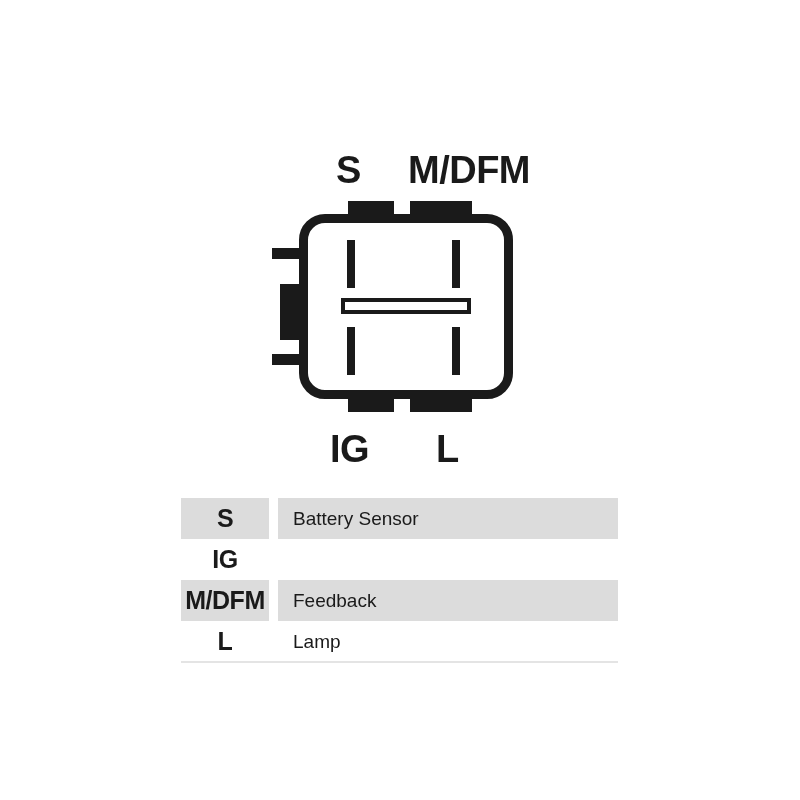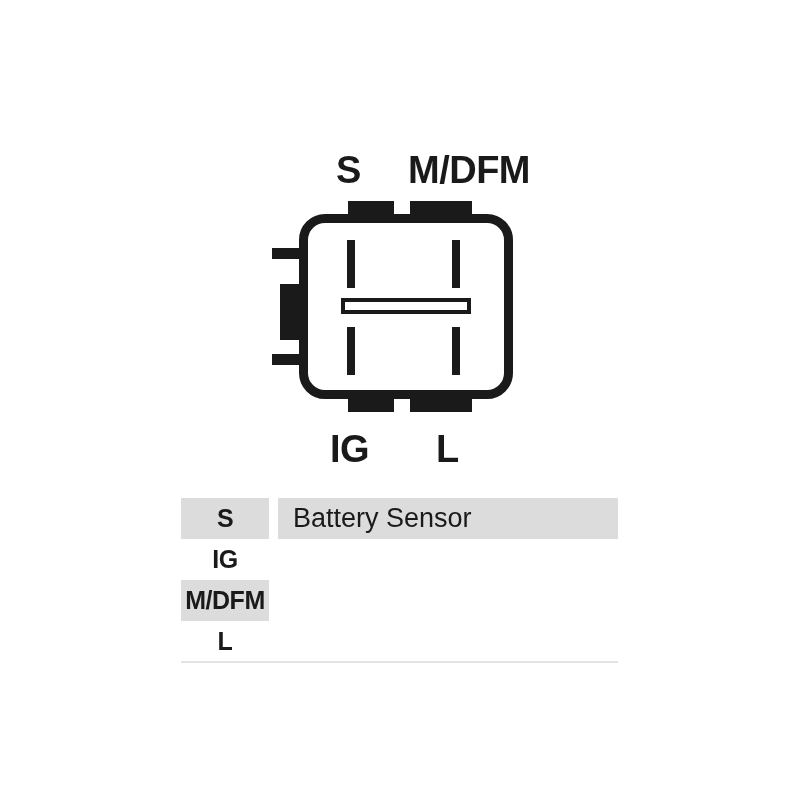--- a/index.html
+++ b/index.html
@@ -127,21 +127,21 @@
     background: #ffffff;
   }
 
   .legend-desc {
     flex: 1 1 auto;
     display: flex;
     align-items: center;
     padding-left: 15px;
     font-family: "Liberation Sans", sans-serif;
     font-weight: normal;
-    font-size: 27px;
+    font-size: 19px;
     color: #1a1a1a;
   }
 
   .legend-row.shaded .legend-key,
   .legend-row.shaded .legend-desc {
     background: #dcdcdc;
   }
 
   .legend-bottom-rule {
     position: absolute;
@@ -197,24 +197,26 @@
     </div>
 
     <div class="legend-row">
       <div class="legend-key">IG</div>
       <div class="legend-gap"></div>
     </div>
 
     <div class="legend-row shaded">
       <div class="legend-key">M/DFM</div>
       <div class="legend-gap"></div>
+      <div class="legend-desc">Feedback</div>
     </div>
 
     <div class="legend-row">
       <div class="legend-key">L</div>
       <div class="legend-gap"></div>
+      <div class="legend-desc">Lamp</div>
     </div>
 
   </div>
 
   <div class="legend-bottom-rule"></div>
 
 </div>
 
 </body></html>

